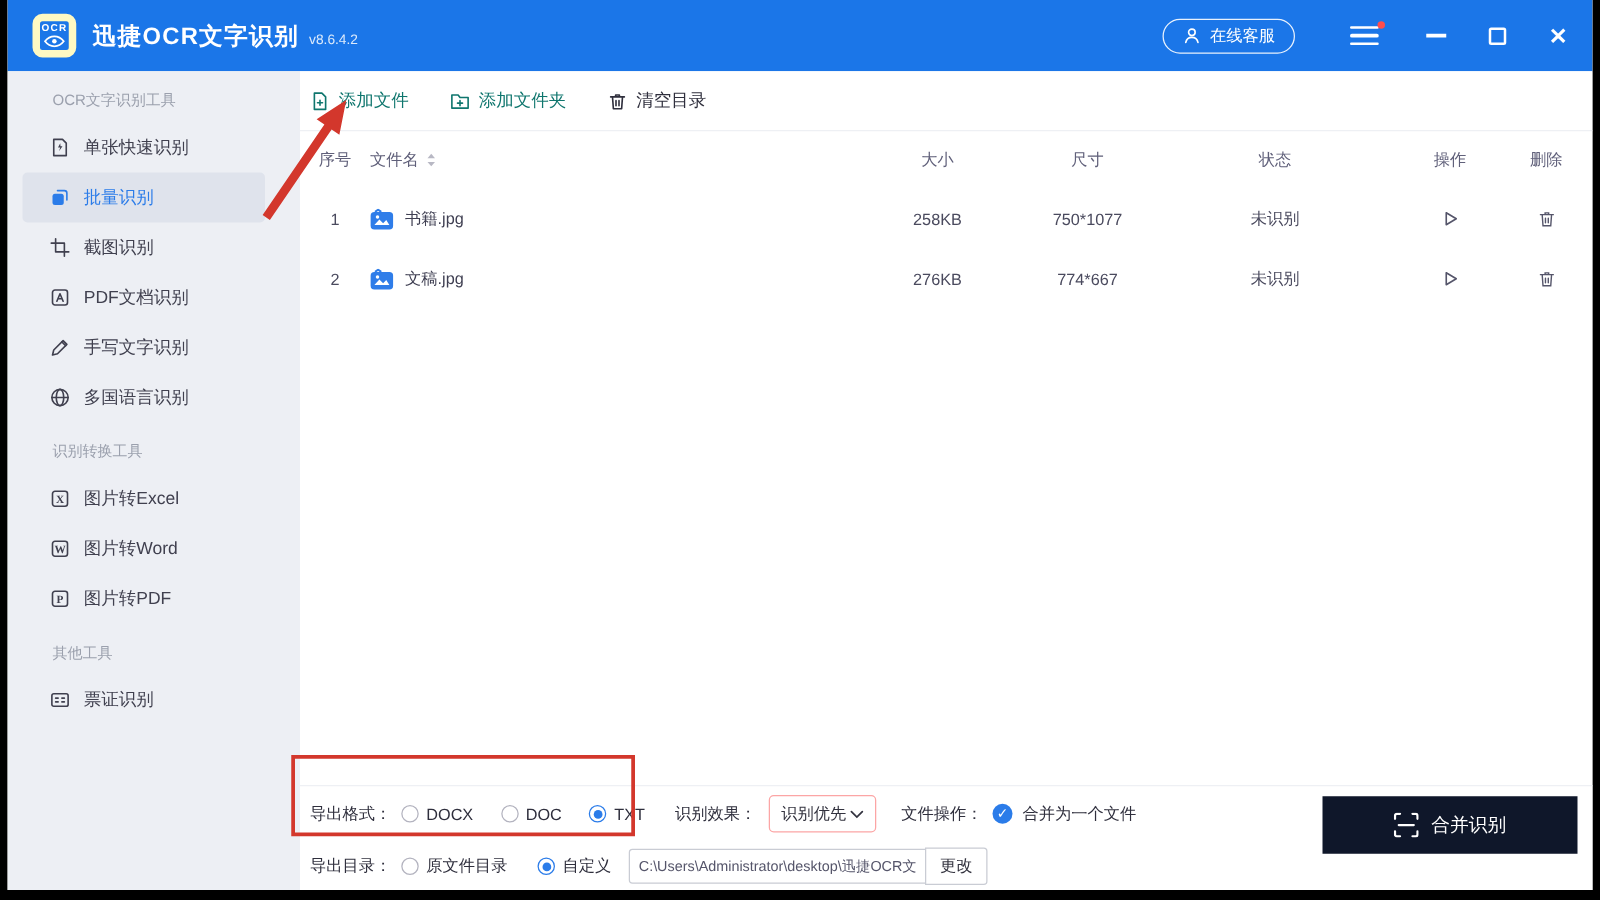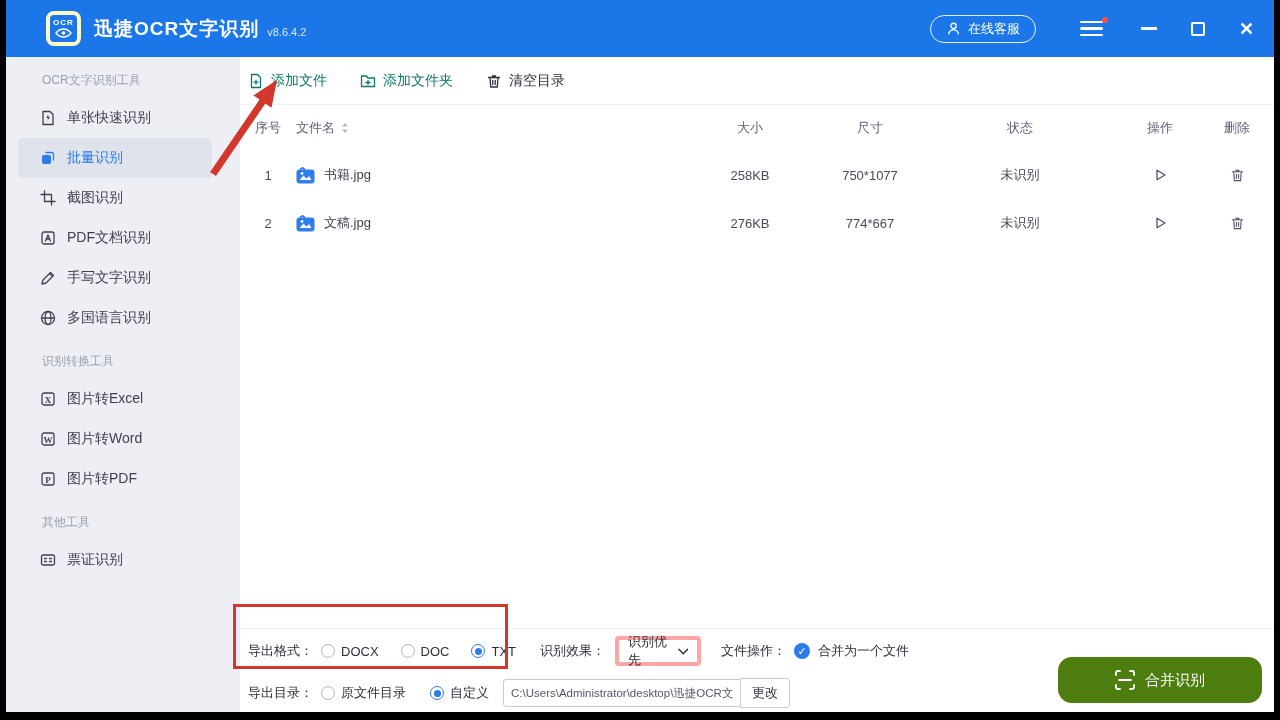--- a/index.html
+++ b/index.html
@@ -2,21 +2,21 @@
 <html><head>
 <meta charset="utf-8">
 <style>
   * { margin:0; padding:0; box-sizing:border-box; }
   html,body { width:1280px; height:720px; overflow:hidden; }
   body { background:#000; position:relative; font-family:"Liberation Sans",sans-serif; }
   .frame { position:absolute; left:6px; top:0; right:6px; bottom:8px; background:#fff; overflow:hidden; }
 
   
   .titlebar { position:absolute; top:0; left:0; right:0; height:57px; background:#1b76e8; display:flex; align-items:center; padding:0 20px; }
-  .logo { width:35px; height:35px; border:4px solid #fef9c3; border-radius:8px; display:flex; flex-direction:column; align-items:center; justify-content:center; gap:1px; margin-right:13px; flex:0 0 auto;margin-left:20px; }
+  .logo { width:35px; height:35px; border:6px solid #fef9c3; border-radius:8px; display:flex; flex-direction:column; align-items:center; justify-content:center; gap:1px; margin-right:13px; flex:0 0 auto; }
   .logo-txt { font-size:8px; font-weight:bold; color:#fff; letter-spacing:1px; line-height:1; }
   .app-title { font-size:19px; font-weight:bold; color:#fff; letter-spacing:1px; }
   .version { font-size:11px; color:rgba(255,255,255,.85); margin-left:8px; margin-top:7px; }
   .tb-spacer { flex:1; }
   .online-pill { height:28px; border:1.5px solid rgba(255,255,255,.9); border-radius:15px; display:flex; align-items:center; gap:7px; padding:0 15px; color:#fff; font-size:13px; margin-right:44px; cursor:pointer;justify-content:space-between; }
   .hamburger { position:relative; width:23px; display:flex; flex-direction:column; gap:4px; cursor:pointer; }
   .hamburger i { display:block; height:2.5px; background:#fff; border-radius:2px; }
   .notif-dot { position:absolute; top:-4px; right:-5px; width:6px; height:6px; border-radius:50%; background:#ff4d4d; }
   .win-min { width:16px; height:3px; background:#fff; margin-left:38px; cursor:pointer; }
   .win-max { width:14px; height:14px; border:2.5px solid #fff; border-radius:2px; margin-left:34px; cursor:pointer; }
@@ -48,24 +48,24 @@
   
   .bottom-area { position:absolute; left:0; right:0; bottom:0; height:84px; border-top:1px solid #eef0f4; background:#fff; }
   .brow { display:flex; align-items:center; padding-left:8px; font-size:13px; color:#2f2f3d; }
   .brow1 { height:44px; }
   .brow2 { height:40px; }
   .radio-opt { display:flex; align-items:center; gap:6px; cursor:pointer; }
   .radio { position:relative; width:14px; height:14px; border:1.5px solid #b3b3bf; border-radius:50%; background:#fff; }
   .radio.checked { border-color:#2b7ce9; }
   .radio.checked::after { content:""; position:absolute; inset:2.5px; background:#2b7ce9; border-radius:50%; }
   .checkcircle { width:16px; height:16px; border-radius:50%; background:#2b7ce9; color:#fff; font-size:11px; line-height:16px; text-align:center; cursor:pointer; }
-  .select-box { width:86px; height:30px; border:4px solid #fca5a5; border-radius:4px; display:flex; align-items:center; justify-content:space-between; padding:0 9px; margin-left:10px; cursor:pointer; color:#33333f; }
+  .select-box { width:86px; height:30px; border:1px solid #fca5a5; border-radius:4px; display:flex; align-items:center; justify-content:space-between; padding:0 9px; margin-left:10px; cursor:pointer; color:#33333f; }
   .path-input { width:238px; height:28px; border:1px solid #c9ccd4; border-radius:3px 0 0 3px; font-size:11.5px; color:#55556a; padding:0 7px; margin-left:14px; font-family:"Liberation Sans",sans-serif; }
   .change-btn { width:50px; height:30px; border:1px solid #c9ccd4; border-radius:0 3px 3px 0; background:#fff; font-size:13px; color:#33333f; margin-left:-1px; cursor:pointer; }
-  .merge-btn { position:absolute; right:12px; top:28px; width:204px; height:46px; background:#4d7c0f; border-radius:14px; color:#fff; font-size:15px; display:flex; align-items:center; justify-content:center; gap:10px; cursor:pointer; }
+  .merge-btn { position:absolute; right:12px; top:8px; width:204px; height:46px; background:#0f172a; border-radius:0; color:#fff; font-size:15px; display:flex; align-items:center; justify-content:center; gap:10px; cursor:pointer; }
 
   
   .anno-rect { position:absolute; left:227px; top:604px; width:275px; height:65px; border:3px solid #d3372c; pointer-events:none; z-index:30; }
   .anno-arrow { position:absolute; left:199px; top:72px; width:90px; height:110px; pointer-events:none; z-index:30; } .gap22 { margin-left:22px; } .gap24 { margin-left:24px; } .gap20 { margin-left:20px; } .gap8 { margin-left:8px; }
 </style>
 </head>
 <body>
 
 <div class="frame">
 

